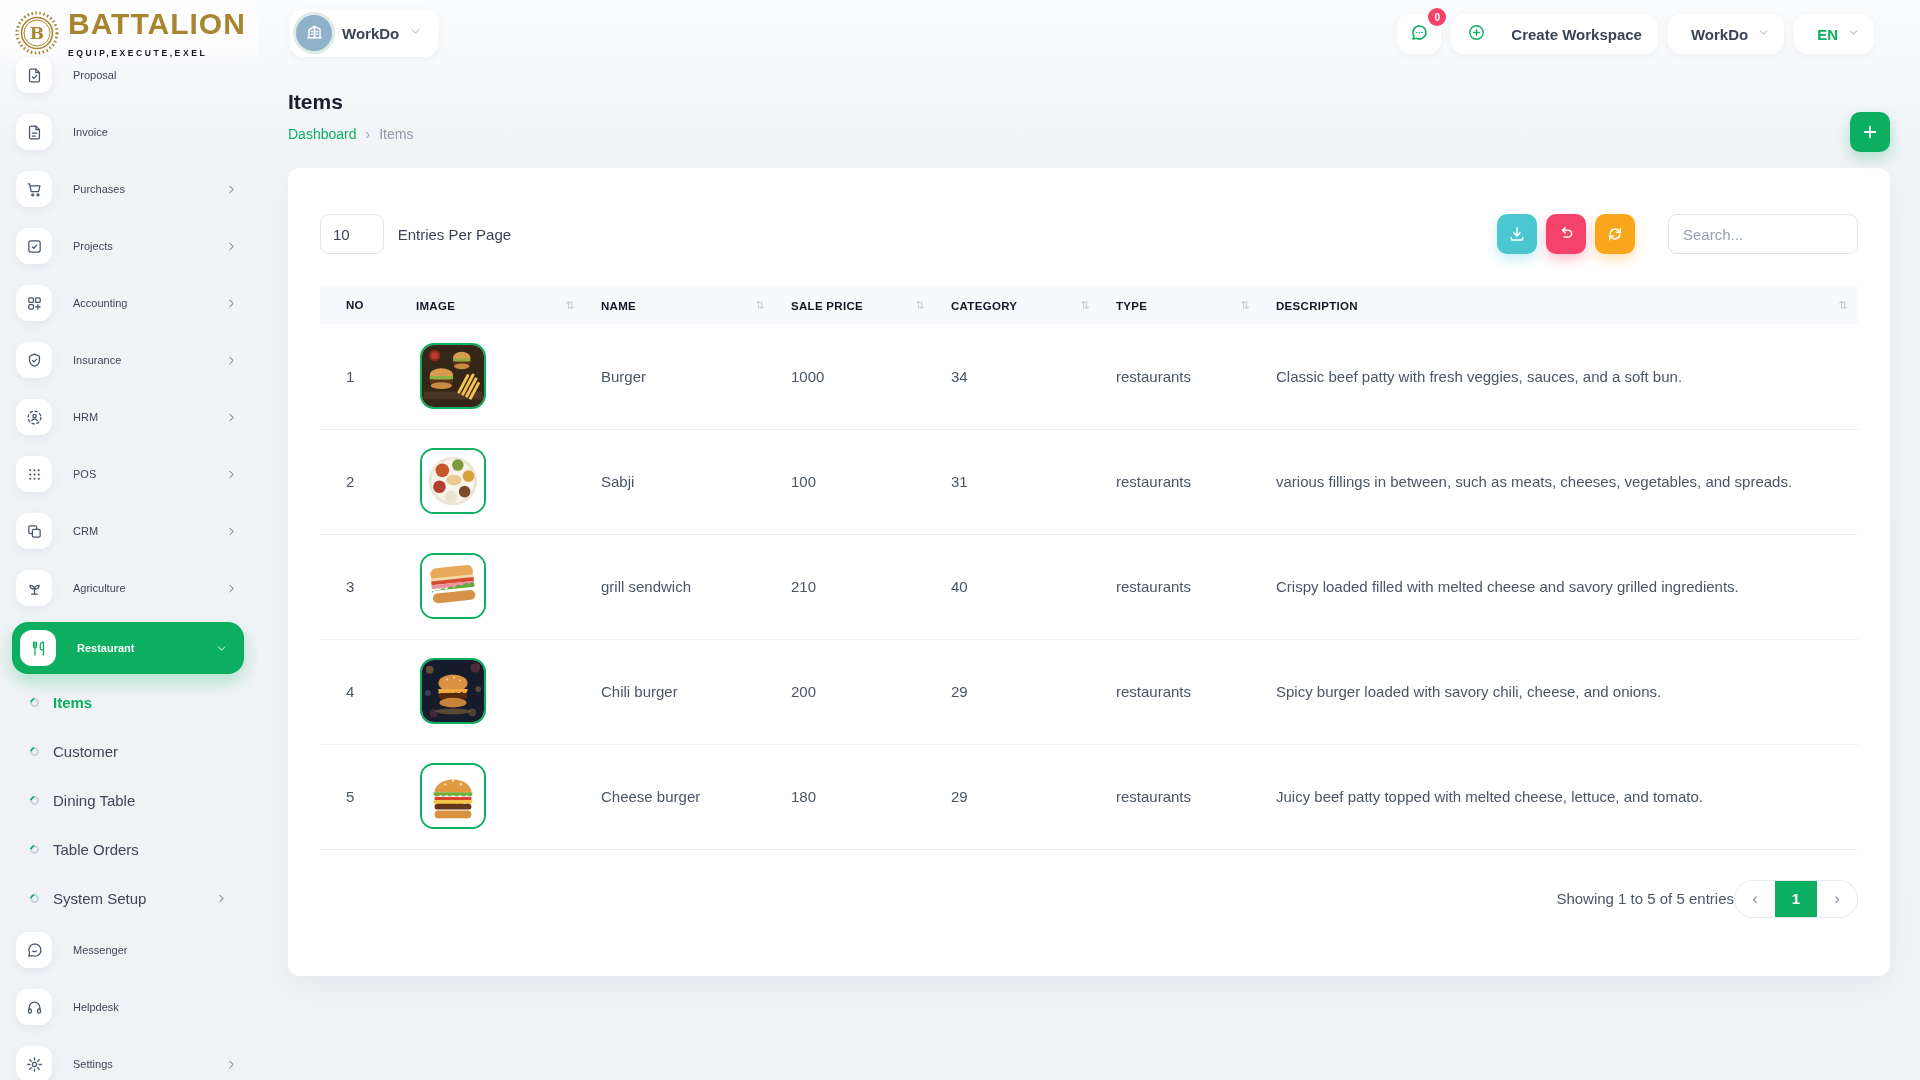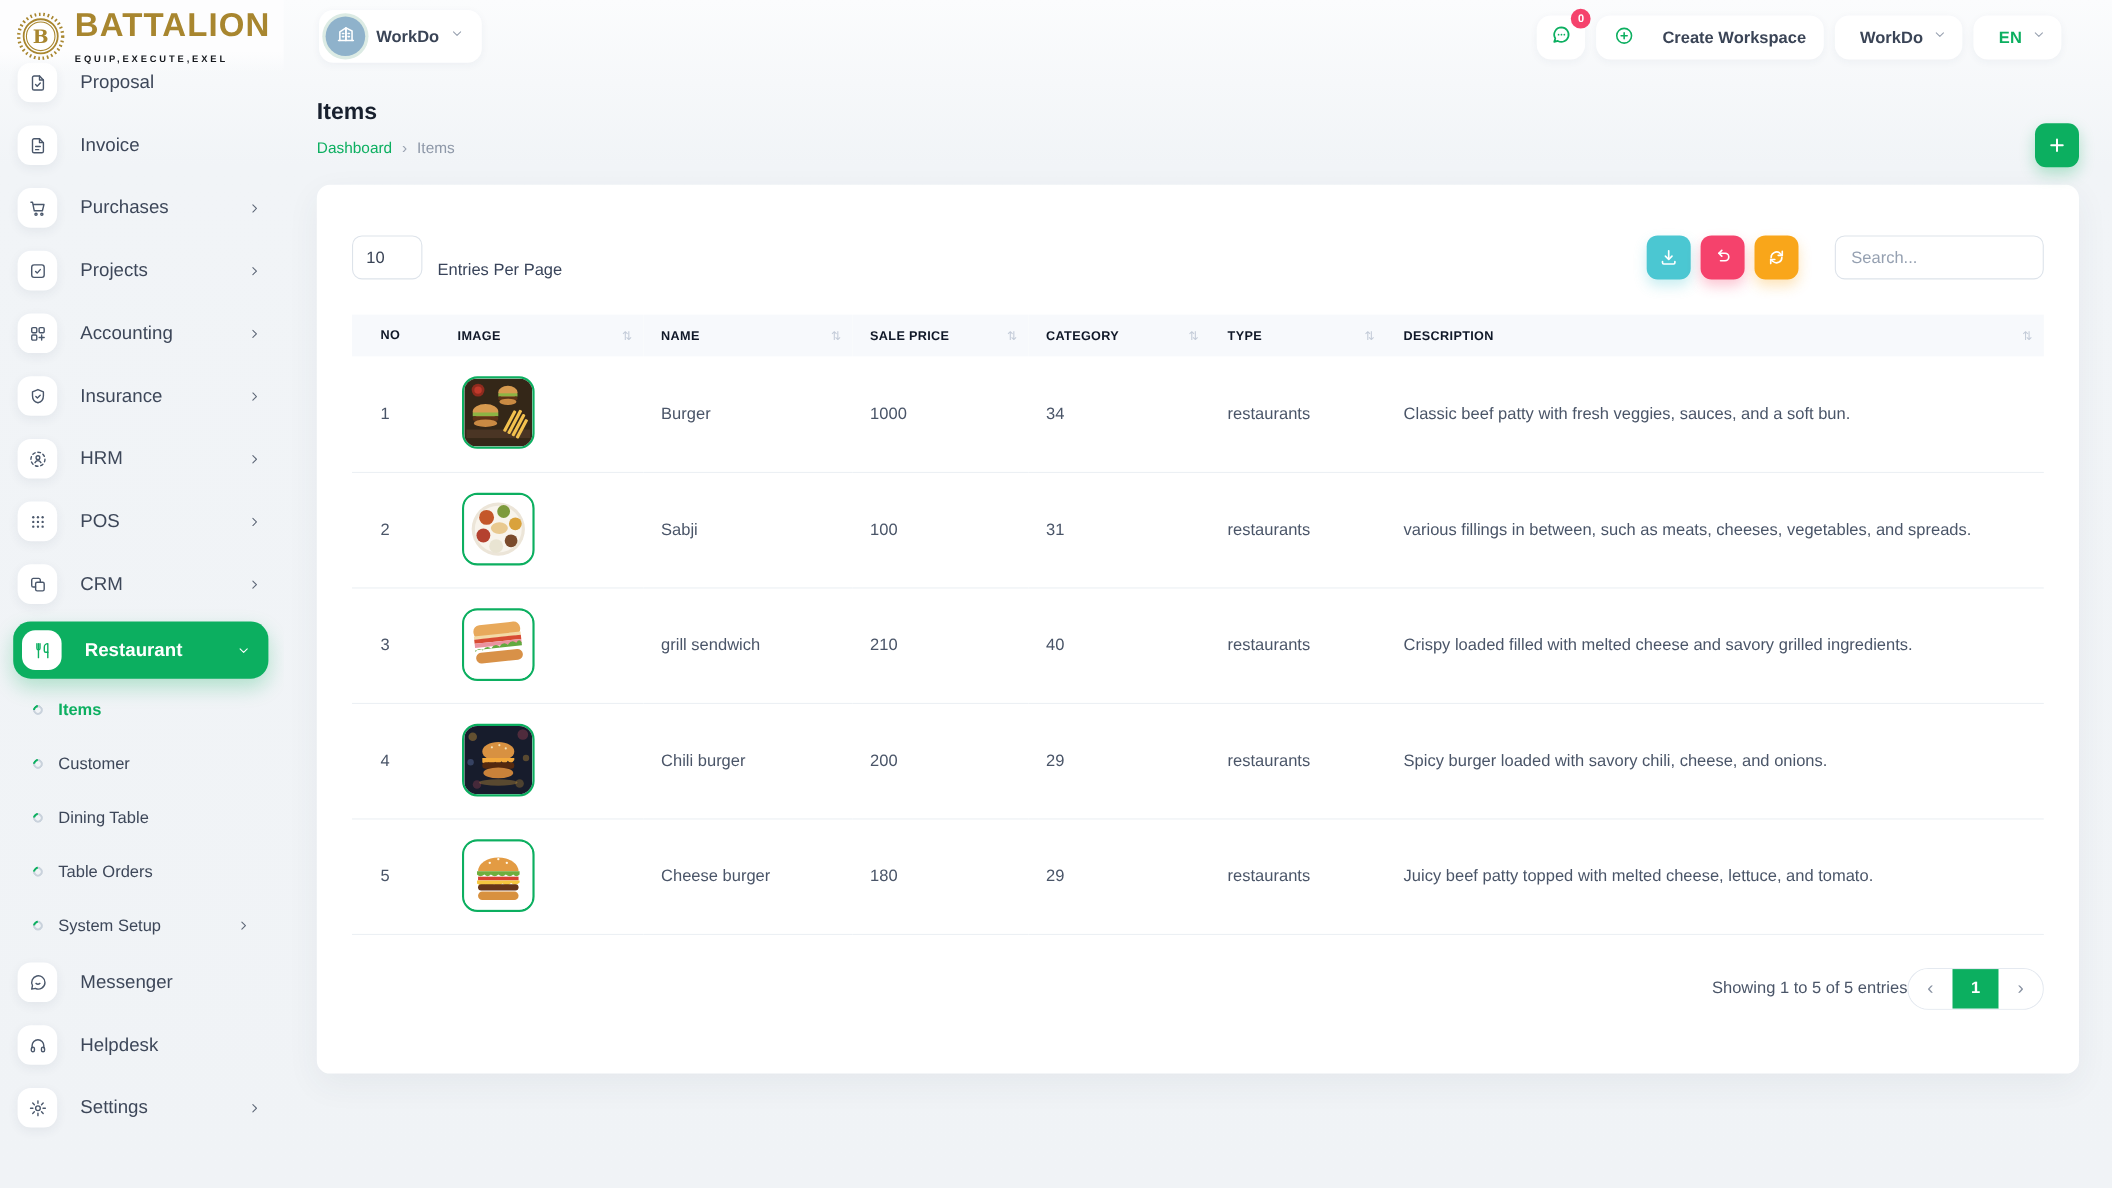--- a/index.html
+++ b/index.html
@@ -13,21 +13,21 @@
   .logo{position:relative;z-index:2;height:66px;display:flex;align-items:center;gap:8px;
     padding:8px 0 8px 14px;background:linear-gradient(180deg,#fdfdfe 70%,rgba(253,253,254,0));}
   .logo-text .brand{font-family:Liberation Sans, sans-serif;font-weight:700;font-size:30px;
     letter-spacing:1px;color:#a8862f;line-height:1}
   .logo-text .tagline{font-size:8.5px;font-weight:700;letter-spacing:2.6px;color:#14171c;margin-top:9px}
   .menu{margin-top:-14px;padding:0 0 0 0}
   .side-item{display:flex;align-items:center;height:46px;margin:0 16px 11px 16px;cursor:pointer}
   .tile{width:36px;height:36px;border-radius:12px;background:#fff;box-shadow:0 3px 10px rgba(44,62,88,.07);
     display:flex;align-items:center;justify-content:center;color:#4a576b;flex:0 0 auto}
   .tile svg{width:17px;height:17px}
-  .side-label{margin-left:21px;font-size:17px;color:#3d4759;font-weight:500;flex:1 1 auto;white-space:nowrap}
+  .side-label{margin-left:21px;font-size:11px;color:#3d4759;font-weight:500;flex:1 1 auto;white-space:nowrap}
   .side-chev{color:#5c6676;display:flex;margin-right:4px}
   .side-chev svg{width:13px;height:13px}
   .side-item.active{background:#0CAF60;border-radius:16px;height:52px;margin:0 14px 8px 12px;
     padding:0 12px 0 8px;box-shadow:0 8px 18px rgba(12,175,96,.28)}
   .side-item.active .side-label{color:#fff;font-weight:700}
   .side-item.active .tile{color:#0CAF60;box-shadow:none}
   .side-item.active .side-chev{color:#fff}
   .side-sub{display:flex;align-items:center;height:40px;margin:0 26px 9px 30px;cursor:pointer}
   .bullet{width:9px;height:9px;border-radius:50%;border:2.5px solid #c9d2dc;border-top-color:#0CAF60;
     transform:rotate(-45deg);flex:0 0 auto}
@@ -64,21 +64,21 @@
   .crumb-home{color:#0CAF60;cursor:pointer;text-decoration:none}
   .crumb-sep{color:#9aa3b2;font-size:14px}
   .crumb-cur{color:#8e98a8}
   .add-btn{position:absolute;right:0;top:46px;width:40px;height:40px;border:none;border-radius:10px;
     background:#0CAF60;color:#fff;cursor:pointer;display:flex;align-items:center;justify-content:center;
     box-shadow:0 6px 14px rgba(12,175,96,.3)}
   .add-btn svg{width:18px;height:18px}
 
   .card{margin-top:26px;background:#fff;border-radius:12px;box-shadow:0 10px 30px rgba(45,60,90,.06);
     padding:46px 32px 50px 32px;min-height:808px}
-  .toolbar{display:flex;align-items:flex-end}
+  .toolbar{display:flex;align-items:center}
   .select{height:40px;min-width:62px;border:1px solid #dde3ea;border-radius:9px;background:#fff;display:flex;
     align-items:center;justify-content:center;gap:9px;padding:0 12px;font-size:15px;color:#3a4456;cursor:pointer}
   .select .chev svg{width:12px;height:12px;color:#59637300}
   .select .chev{color:#596373}
   .entries-label{margin-left:14px;font-size:15px;font-weight:500;color:#39445a}
   .toolbar-right{margin-left:auto;display:flex;gap:9px;align-items:center}
   .sq-btn{width:40px;height:40px;border:none;border-radius:10px;color:#fff;cursor:pointer;display:flex;
     align-items:center;justify-content:center}
   .sq-btn svg{width:18px;height:18px}
   .sq-btn.export{background:#4BC7D2;box-shadow:0 6px 12px rgba(75,199,210,.3)}
@@ -245,20 +245,36 @@
           </span>
         </div>
         <div class="side-item">
           <span class="tile">
             <svg viewBox="0 0 24 24" fill="none" stroke="currentColor" stroke-width="1.8" stroke-linecap="round" stroke-linejoin="round">
               <rect x="9" y="9" width="11" height="11" rx="2"></rect>
               <path d="M15 9V6a2 2 0 0 0-2-2H6a2 2 0 0 0-2 2v7a2 2 0 0 0 2 2h3"></path>
             </svg>
           </span>
           <span class="side-label">CRM</span>
+          <span class="side-chev">
+            <svg viewBox="0 0 24 24" fill="none" stroke="currentColor" stroke-width="1.8" stroke-linecap="round" stroke-linejoin="round">
+              <path d="M9 6l6 6-6 6"></path>
+            </svg>
+          </span>
+        </div>
+        <div class="side-item">
+          <span class="tile">
+            <svg viewBox="0 0 24 24" fill="none" stroke="currentColor" stroke-width="1.8" stroke-linecap="round" stroke-linejoin="round">
+              <path d="M12 20v-7"></path>
+              <path d="M12 13c0-3.5 2.7-5.5 6.5-5.5 0 3.5-2.7 5.5-6.5 5.5z"></path>
+              <path d="M12 13c0-3.5-2.7-5.5-6.5-5.5 0 3.5 2.7 5.5 6.5 5.5z"></path>
+              <path d="M8 20h8"></path>
+            </svg>
+          </span>
+          <span class="side-label">Agriculture</span>
           <span class="side-chev">
             <svg viewBox="0 0 24 24" fill="none" stroke="currentColor" stroke-width="1.8" stroke-linecap="round" stroke-linejoin="round">
               <path d="M9 6l6 6-6 6"></path>
             </svg>
           </span>
         </div>
         <div class="side-item active">
           <span class="tile">
             <svg viewBox="0 0 24 24" fill="none" stroke="currentColor" stroke-width="1.8" stroke-linecap="round" stroke-linejoin="round">
               <path d="M5 3v6a2 2 0 0 0 2 2 2 2 0 0 0 2-2V3"></path>

